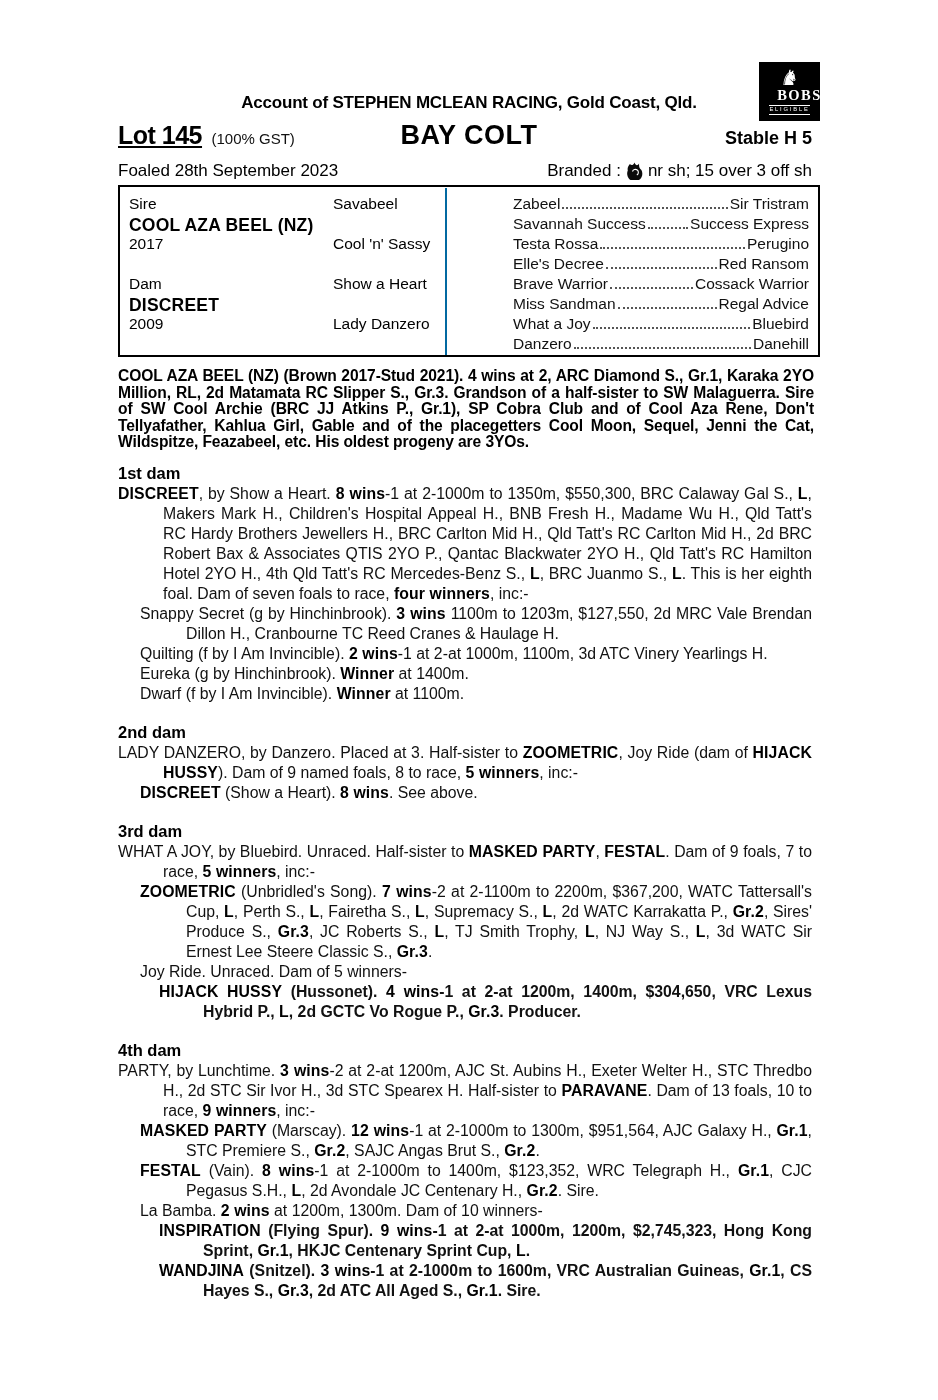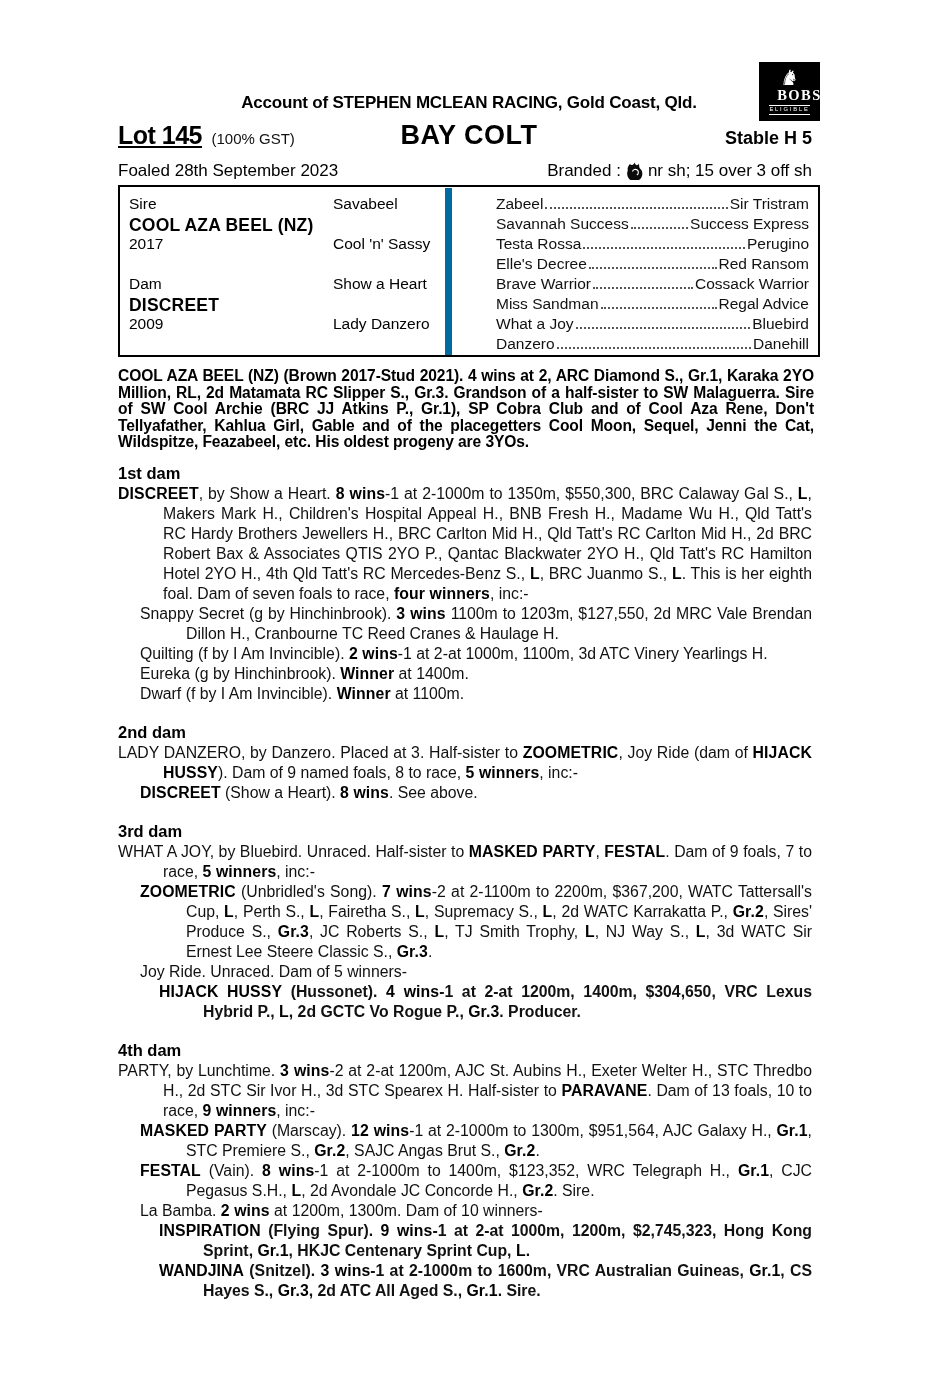--- a/index.html
+++ b/index.html
@@ -24,21 +24,21 @@
   .meta-row { display:flex; justify-content:space-between; margin-top:8px; font-size:17px; padding-right:8px; height:22px; align-items:center; }
   .branded { display:flex; align-items:center; gap:4px;justify-content:center; }
   .brand-mark { width:19px; height:18px; display:inline-block; }
 
   
   .ped-table { margin-top:3px; border:2px solid #000; display:flex; height:172px;align-items:flex-end; }
   .ped-left { width:325px; padding:7px 0 0 9px; }
   .plrow { height:20px; display:flex; align-items:baseline; font-size:15.5px; white-space:nowrap; }
   .pl-label { display:inline-block; width:204px; }
   .plrow.bold-name { font-weight:bold; font-size:17.5px; letter-spacing:0.2px; }
-  .ped-right { flex:1; border-left:7px solid #0369a1; padding:7px 9px 0 44px; }
+  .ped-right { flex:1; border-left:2px solid #0369a1; padding:7px 9px 0 66px; }
   .arow { height:20px; display:flex; align-items:baseline; font-size:15.5px; color:#111; }
   .arow .dots { flex:1; border-bottom:2px dotted #555; margin:0 2px 4px 2px; min-width:8px; }
 
   
   .sire-summary { margin-top:11px; font-weight:bold; font-size:15.6px; line-height:16.6px; text-align:justify; letter-spacing:-0.1px; width:696px; }
 
   
   .details { width:694px; }
   .dam-heading { font-weight:bold; font-size:16.5px; margin-top:19px; margin-bottom:1px; }
   .dam-heading.first { margin-top:13px; }
@@ -166,19 +166,19 @@
       <p class="bp ind0"><span>LADY DANZERO, by Danzero. Placed at 3. Half-sister to </span><b>ZOOMETRIC</b><span>, Joy Ride (dam of </span><b>HIJACK HUSSY</b><span>). Dam of 9 named foals, 8 to race, </span><b>5 winners</b><span>, inc:-</span></p>
       <p class="bp ind1"><b>DISCREET</b><span> (Show a Heart). </span><b>8 wins</b><span>. See above.</span></p>
       <div class="dam-heading">3rd dam</div>
       <p class="bp ind0"><span>WHAT A JOY, by Bluebird. Unraced. Half-sister to </span><b>MASKED PARTY</b><span>, </span><b>FESTAL</b><span>. Dam of 9 foals, 7 to race, </span><b>5 winners</b><span>, inc:-</span></p>
       <p class="bp ind1"><b>ZOOMETRIC</b><span> (Unbridled's Song). </span><b>7 wins</b><span>-2 at 2-1100m to 2200m, $367,200, WATC Tattersall's Cup, </span><b>L</b><span>, Perth S., </span><b>L</b><span>, Fairetha S., </span><b>L</b><span>, Supremacy S., </span><b>L</b><span>, 2d WATC Karrakatta P., </span><b>Gr.2</b><span>, Sires' Produce S., </span><b>Gr.3</b><span>, JC Roberts S., </span><b>L</b><span>, TJ Smith Trophy, </span><b>L</b><span>, NJ Way S., </span><b>L</b><span>, 3d WATC Sir Ernest Lee Steere Classic S., </span><b>Gr.3</b><span>.</span></p>
       <p class="bp ind1"><span>Joy Ride. Unraced. Dam of 5 winners-</span></p>
       <p class="bp ind2"><b>HIJACK HUSSY</b><span> (Hussonet). </span><b>4 wins</b><span>-1 at 2-at 1200m, 1400m, $304,650, VRC Lexus Hybrid P., </span><b>L</b><span>, 2d GCTC Vo Rogue P., </span><b>Gr.3</b><span>. Producer.</span></p>
       <div class="dam-heading">4th dam</div>
       <p class="bp ind0"><span>PARTY, by Lunchtime. </span><b>3 wins</b><span>-2 at 2-at 1200m, AJC St. Aubins H., Exeter Welter H., STC Thredbo H., 2d STC Sir Ivor H., 3d STC Spearex H. Half-sister to </span><b>PARAVANE</b><span>. Dam of 13 foals, 10 to race, </span><b>9 winners</b><span>, inc:-</span></p>
       <p class="bp ind1"><b>MASKED PARTY</b><span> (Marscay). </span><b>12 wins</b><span>-1 at 2-1000m to 1300m, $951,564, AJC Galaxy H., </span><b>Gr.1</b><span>, STC Premiere S., </span><b>Gr.2</b><span>, SAJC Angas Brut S., </span><b>Gr.2</b><span>.</span></p>
-      <p class="bp ind1"><b>FESTAL</b><span> (Vain). </span><b>8 wins</b><span>-1 at 2-1000m to 1400m, $123,352, WRC Telegraph H., </span><b>Gr.1</b><span>, CJC Pegasus S.H., </span><b>L</b><span>, 2d Avondale JC Concorde H., </span><b>Gr.2</b><span>. Sire.</span></p>
+      <p class="bp ind1"><b>FESTAL</b><span> (Vain). </span><b>8 wins</b><span>-1 at 2-1000m to 1400m, $123,352, WRC Telegraph H., </span><b>Gr.1</b><span>, CJC Pegasus S.H., </span><b>L</b><span>, 2d Avondale JC Centenary H., </span><b>Gr.2</b><span>. Sire.</span></p>
       <p class="bp ind1"><span>La Bamba. </span><b>2 wins</b><span> at 1200m, 1300m. Dam of 10 winners-</span></p>
       <p class="bp ind2"><b>INSPIRATION</b><span> (Flying Spur). </span><b>9 wins</b><span>-1 at 2-at 1000m, 1200m, $2,745,323, Hong Kong Sprint, </span><b>Gr.1</b><span>, HKJC Centenary Sprint Cup, </span><b>L</b><span>.</span></p>
       <p class="bp ind2"><b>WANDJINA</b><span> (Snitzel). </span><b>3 wins</b><span>-1 at 2-1000m to 1600m, VRC Australian Guineas, </span><b>Gr.1</b><span>, CS Hayes S., </span><b>Gr.3</b><span>, 2d ATC All Aged S., </span><b>Gr.1</b><span>. Sire.</span></p>
     </div>
 
 </div>
 
 </body></html>

